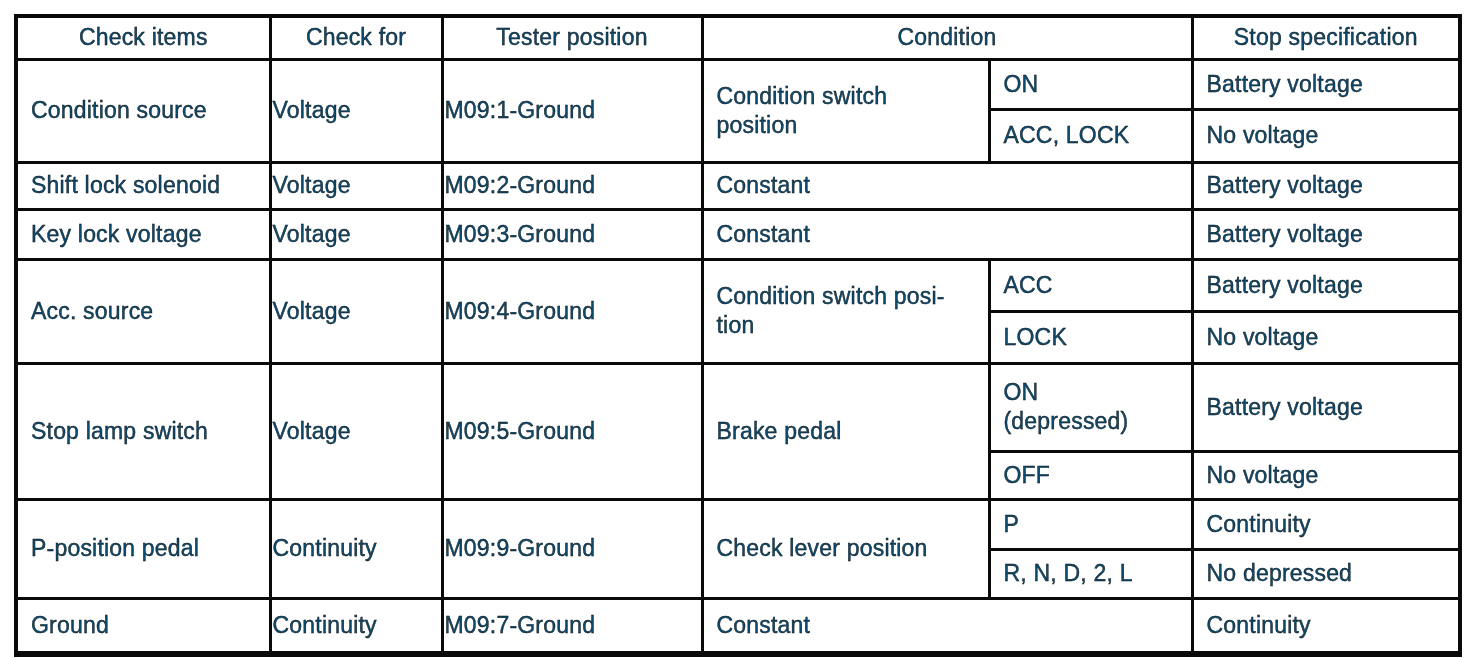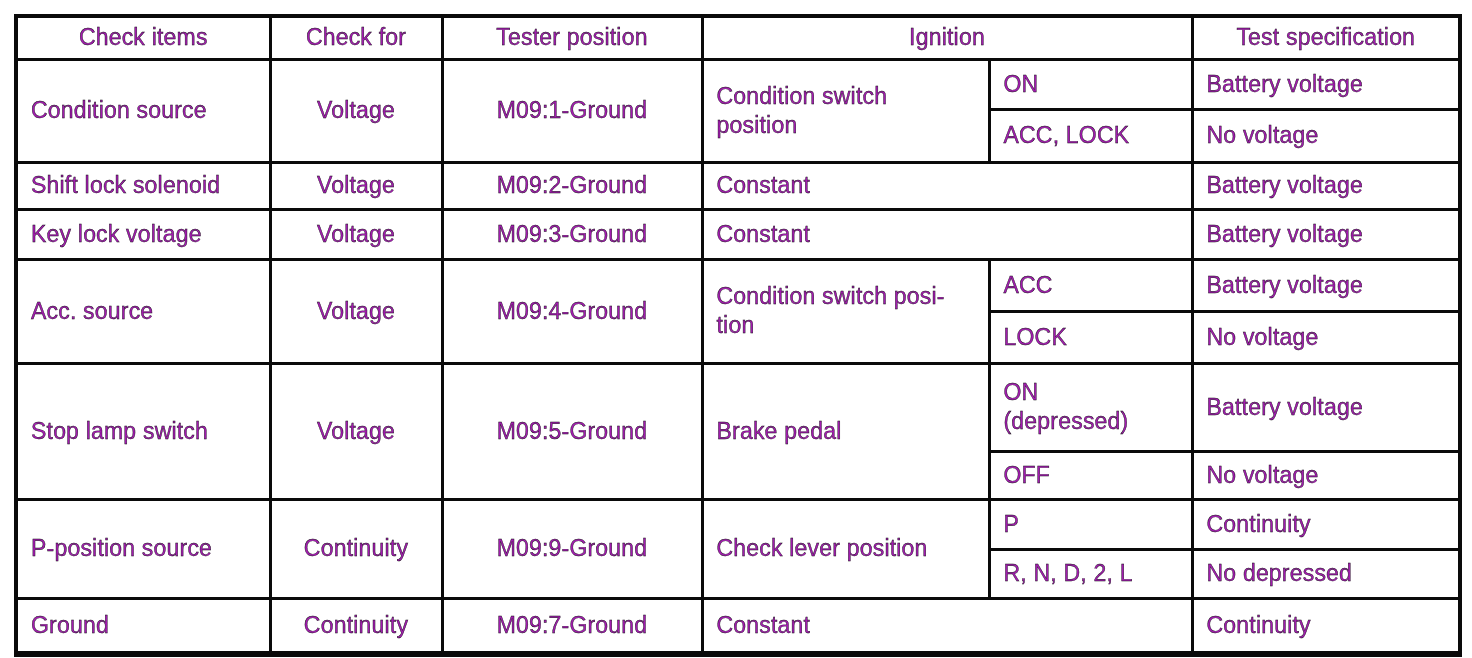--- a/index.html
+++ b/index.html
@@ -25,26 +25,26 @@
     border: 4px solid #0a0a0a;
     border-bottom-width: 6px;
     background: #ffffff;
   }
   .spec-table td {
     border: 3px solid #0a0a0a;
     vertical-align: middle;
     font-size: 23px;
     letter-spacing: 0.2px;
     line-height: 1.25;
-    color: #a21caf;
+    color: #0c4a6e;
     -webkit-text-stroke: 0.4px #0c0c0c;
     overflow: hidden;
   }
   .hdr { text-align: center; }
-  .c   { text-align: center; }
+  .c   { }
   .l   {
     text-align: left;
     padding-left: 13px;
     padding-right: 8px;
     white-space: pre-line;
   }
 </style>
 </head>
 <body>
 
@@ -56,22 +56,22 @@
     <col style="width:287px">
     <col style="width:203px">
     <col style="width:268px">
   </colgroup>
 
   <tbody>
       <tr style="height:43px">
     <td class="hdr">Check items</td>
     <td class="hdr">Check for</td>
     <td class="hdr">Tester position</td>
-    <td class="hdr" colspan="2">Ignition</td>
-    <td class="hdr">Test specification</td>
+    <td class="hdr" colspan="2">Condition</td>
+    <td class="hdr">Stop specification</td>
   </tr>
 
   <tr style="height:50px">
     <td class="l" rowspan="2">Condition source</td>
     <td class="c" rowspan="2">Voltage</td>
     <td class="c" rowspan="2">M09:1-Ground</td>
     <td class="l" rowspan="2">Condition switch
 position</td>
     <td class="l">ON</td>
     <td class="l">Battery voltage</td>
@@ -119,21 +119,21 @@
     <td class="l">ON
 (depressed)</td>
     <td class="l">Battery voltage</td>
   </tr>
   <tr style="height:48px">
     <td class="l">OFF</td>
     <td class="l">No voltage</td>
   </tr>
 
   <tr style="height:50px">
-    <td class="l" rowspan="2">P-position source</td>
+    <td class="l" rowspan="2">P-position pedal</td>
     <td class="c" rowspan="2">Continuity</td>
     <td class="c" rowspan="2">M09:9-Ground</td>
     <td class="l" rowspan="2">Check lever position</td>
     <td class="l">P</td>
     <td class="l">Continuity</td>
   </tr>
   <tr style="height:49px">
     <td class="l">R, N, D, 2, L</td>
     <td class="l">No depressed</td>
   </tr>

